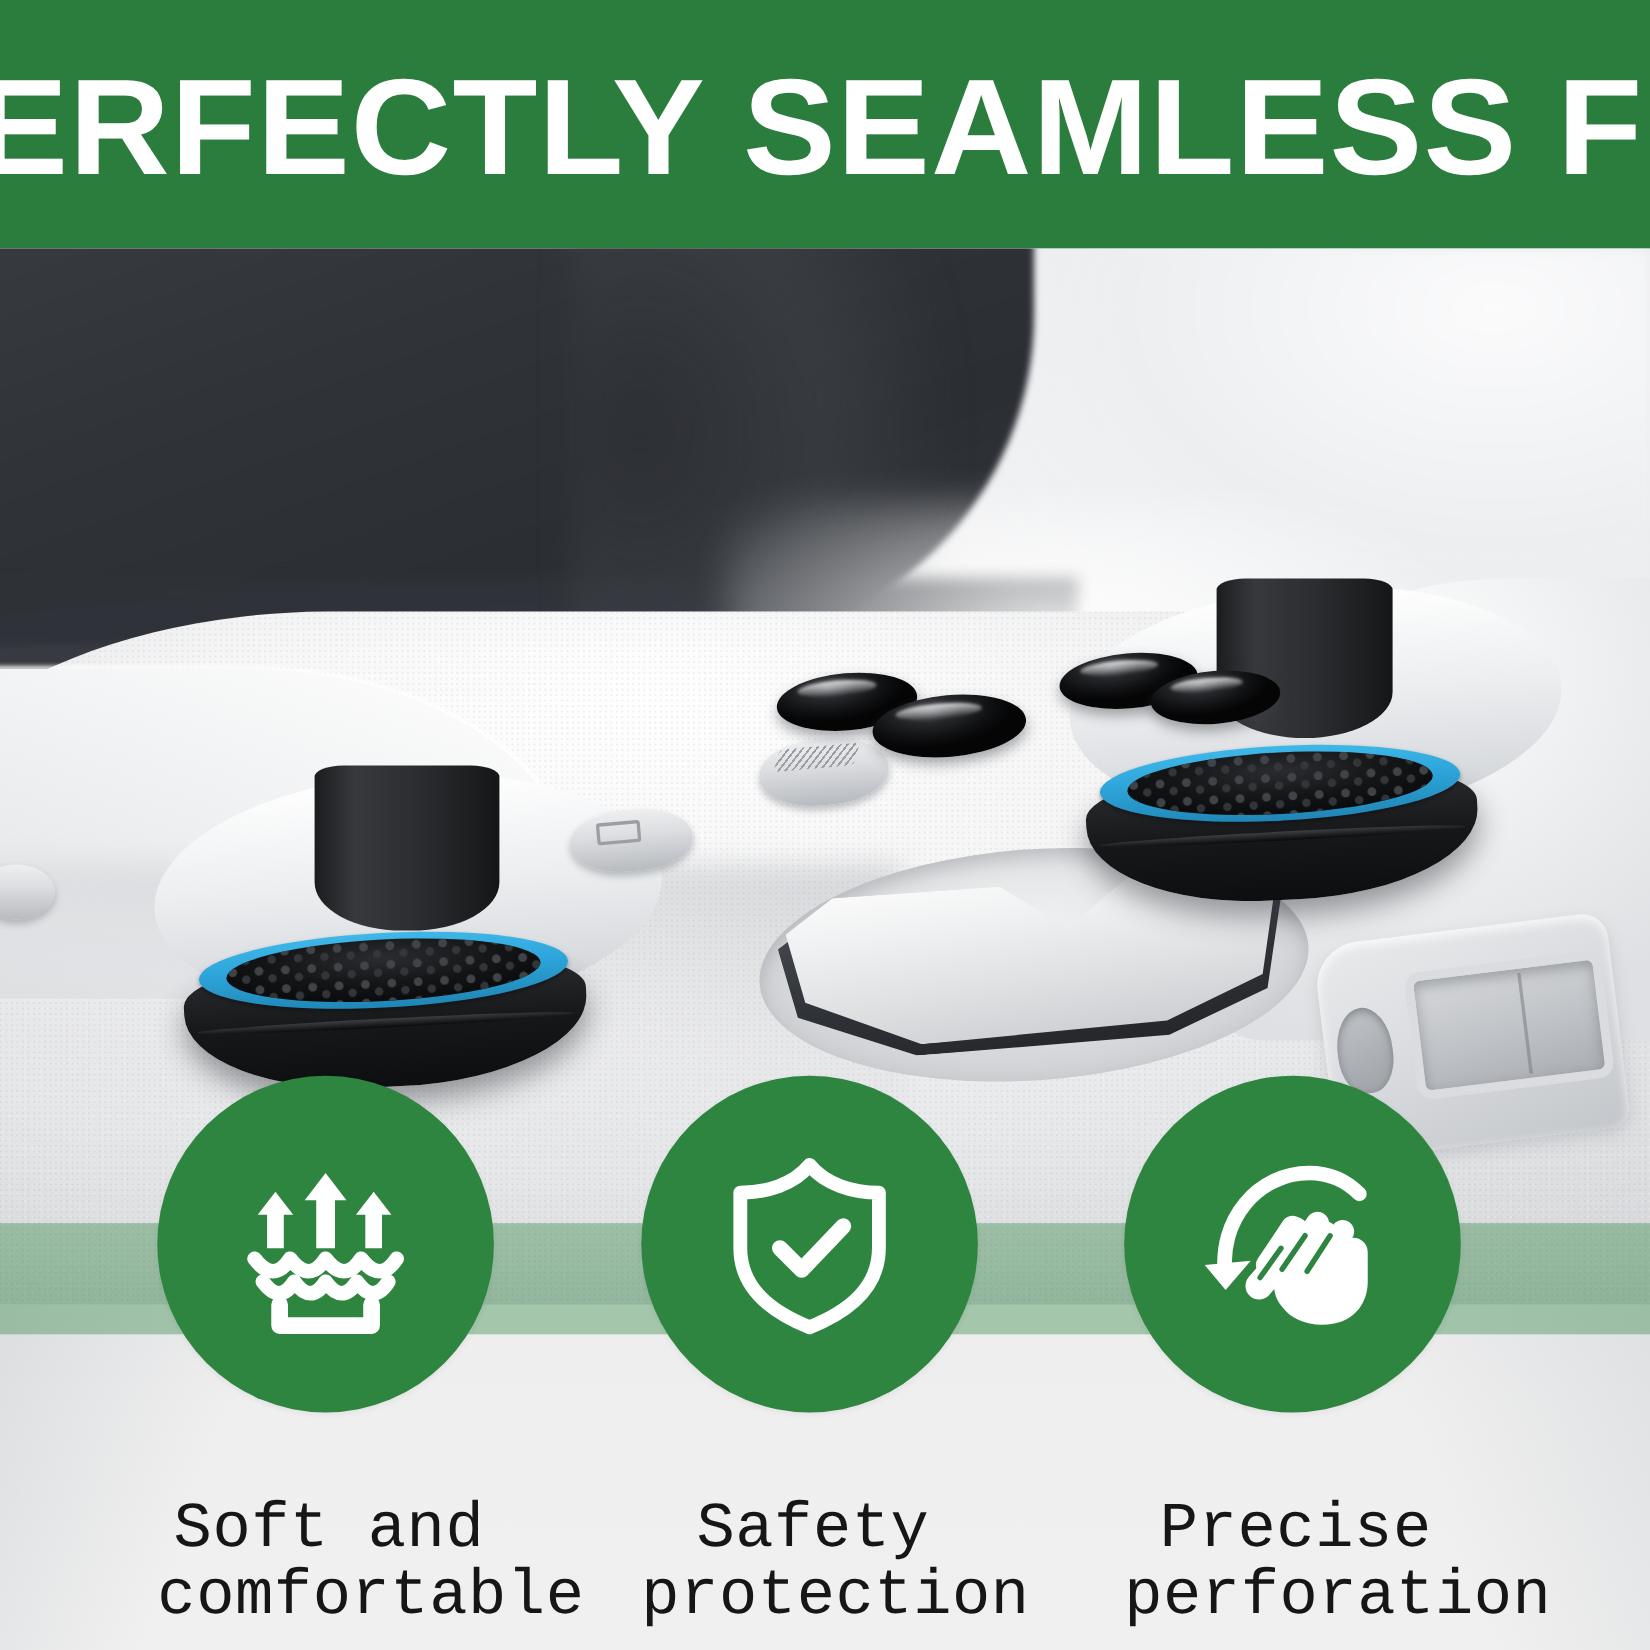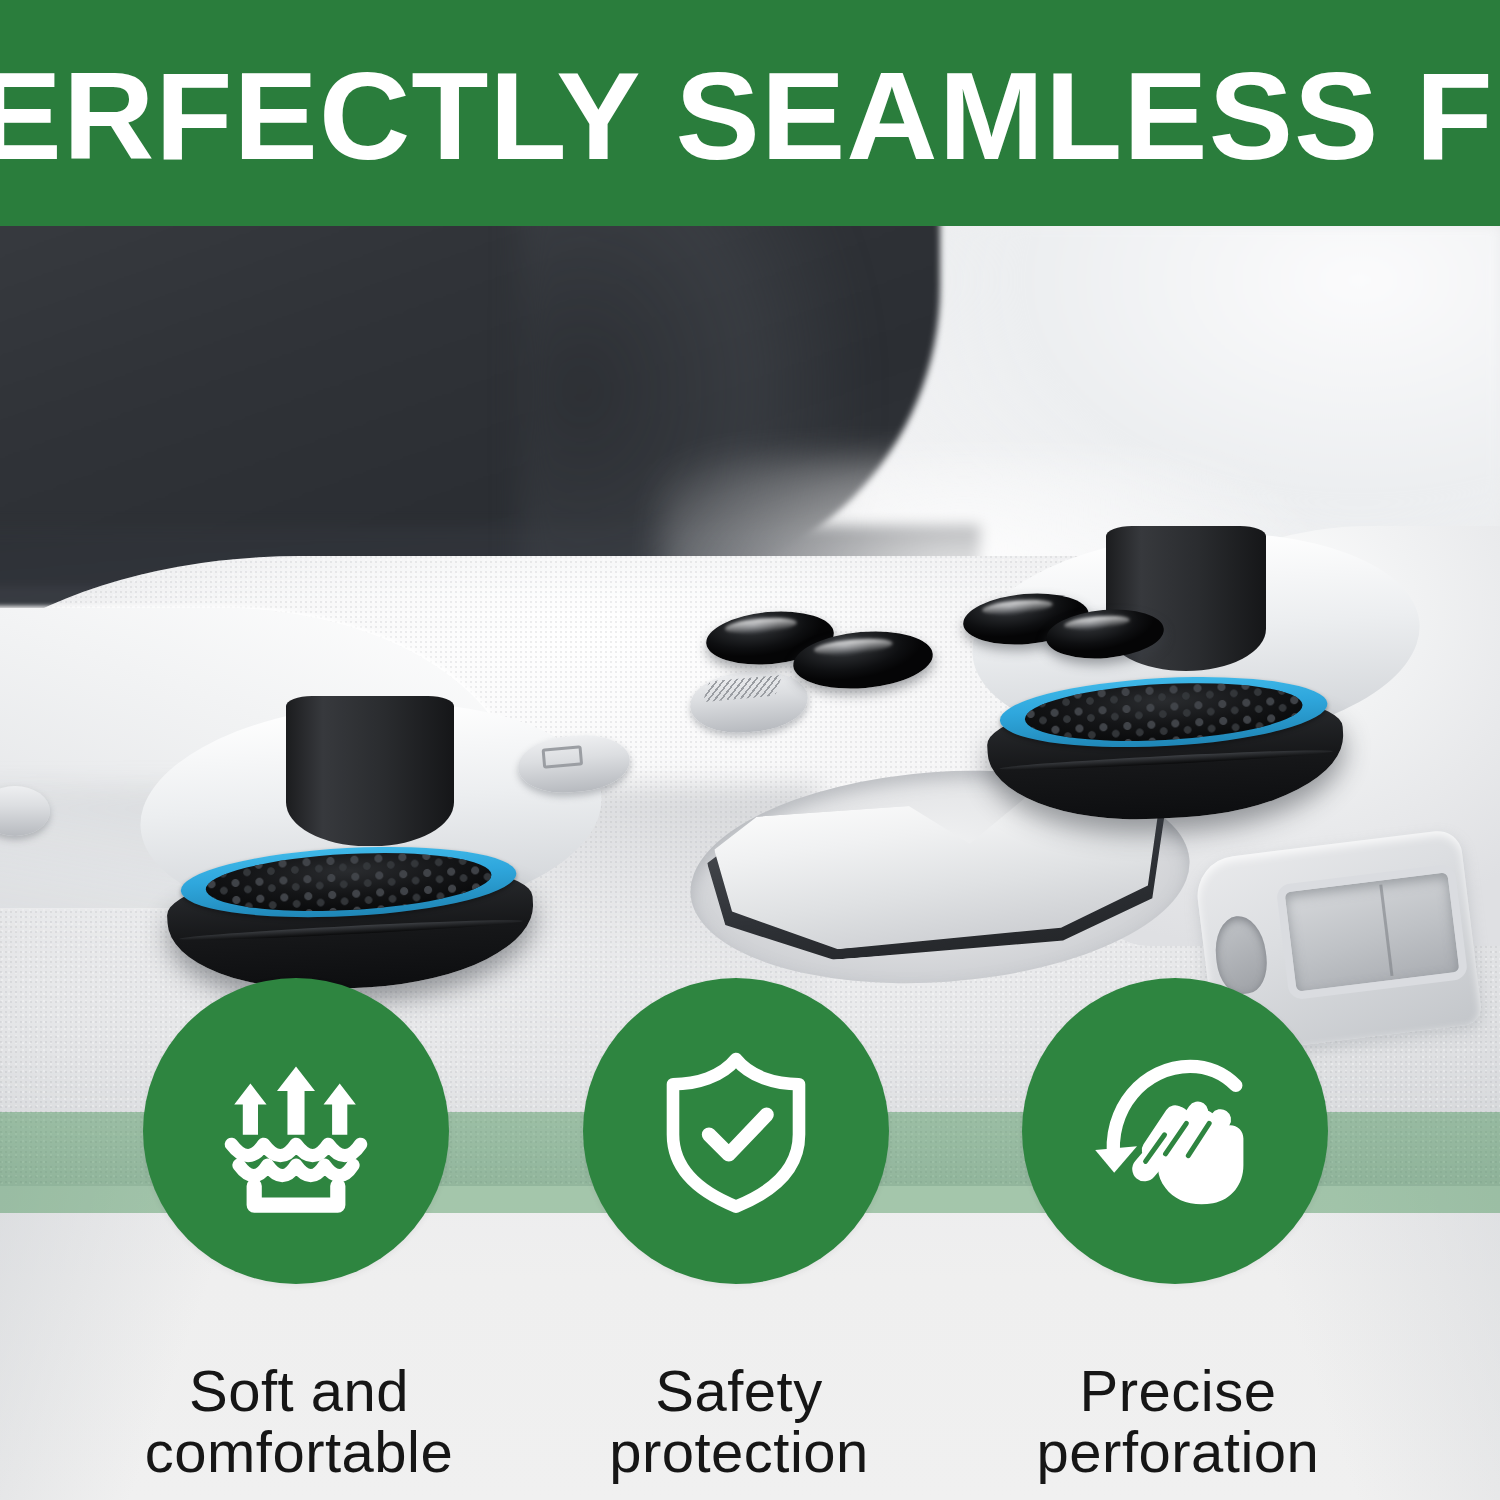--- a/index.html
+++ b/index.html
@@ -362,21 +362,21 @@
     border-radius:50%;
     background:#2e8540;
     display:flex; align-items:center; justify-content:center;
     box-shadow:0 2px 6px rgba(0,0,0,.06);
   }
   .circle svg { display:block; }
 
   .caption {
     margin-top:76px;
     color:#161616;
-    font-family:Liberation Sans, sans-serif;
+    font-family:Liberation Mono, monospace;
     font-size:58px;
     line-height:1.06;
     font-weight:400;
     letter-spacing:.5px;
     white-space:pre-line;
   }
 </style>
 </head>
 <body>
 

